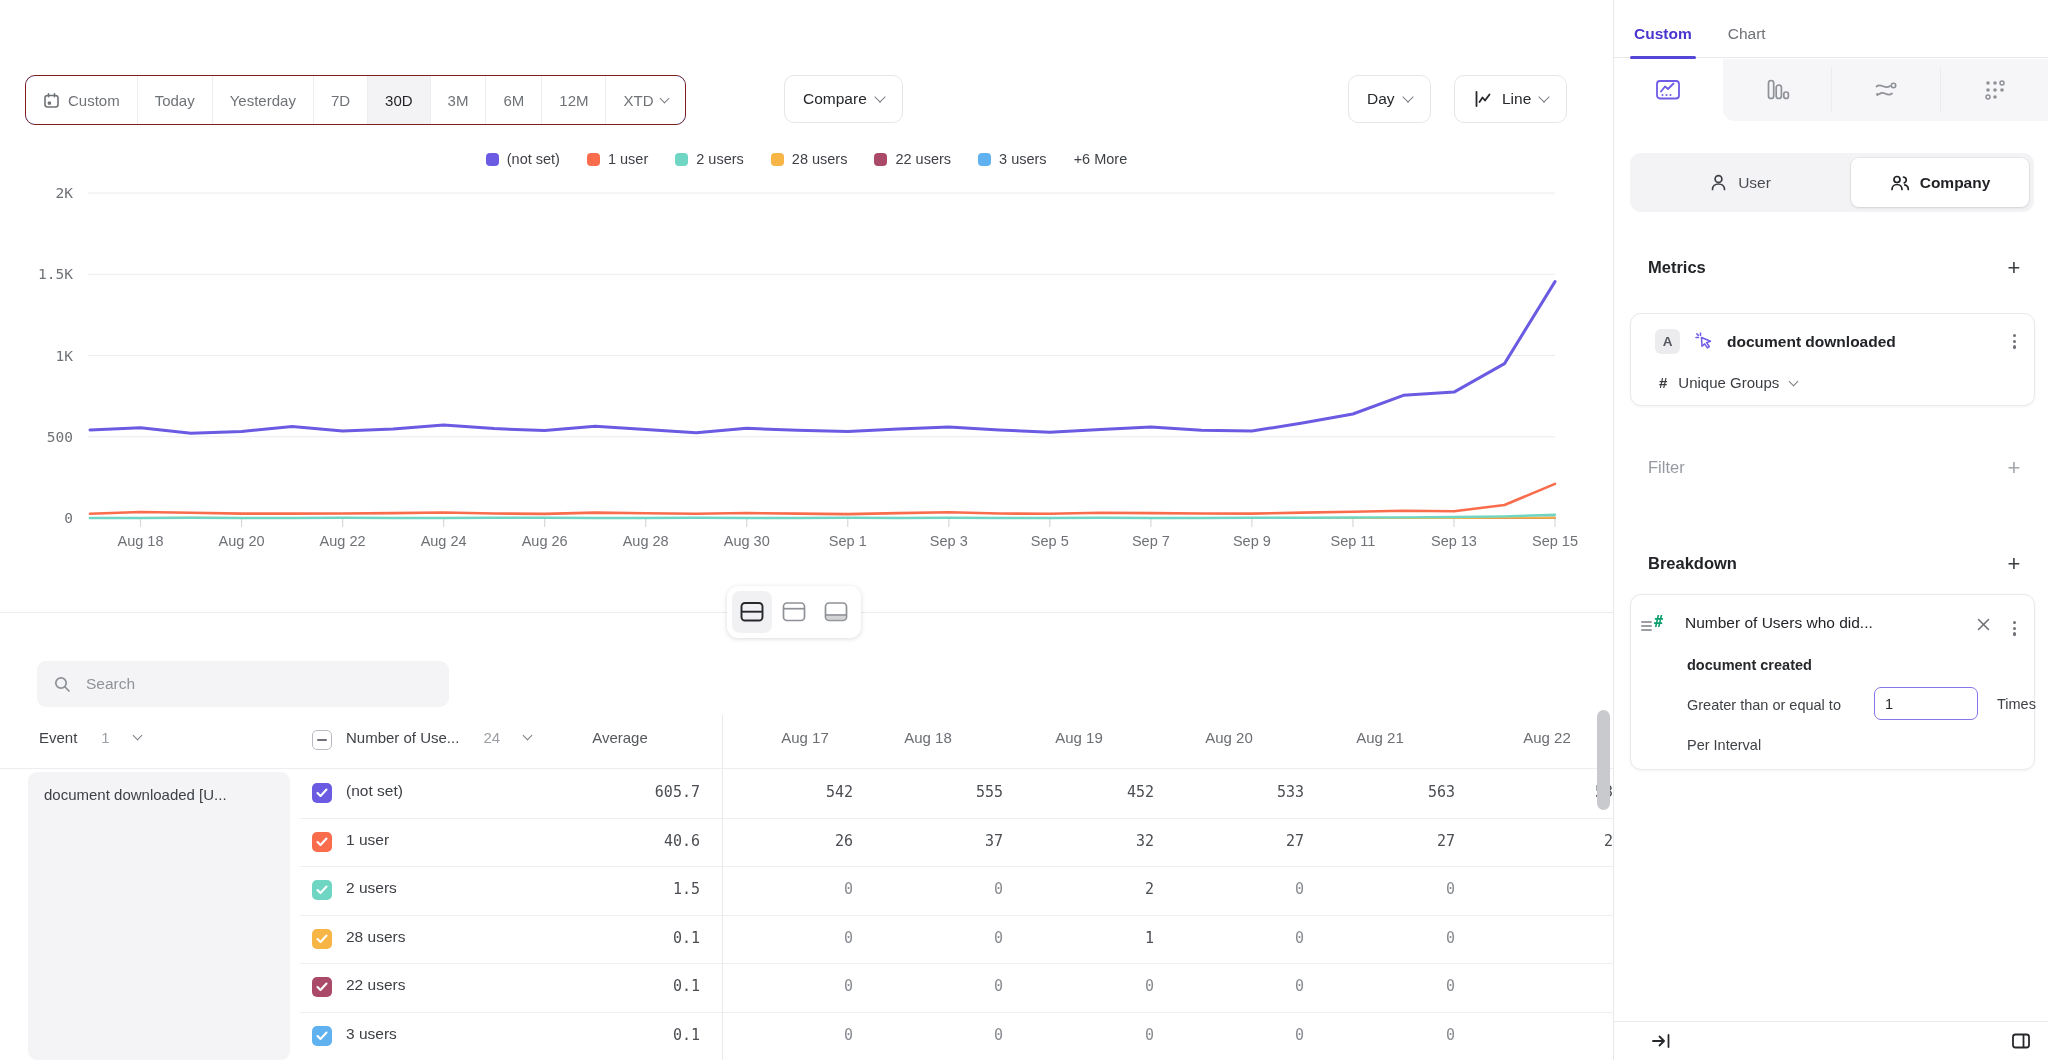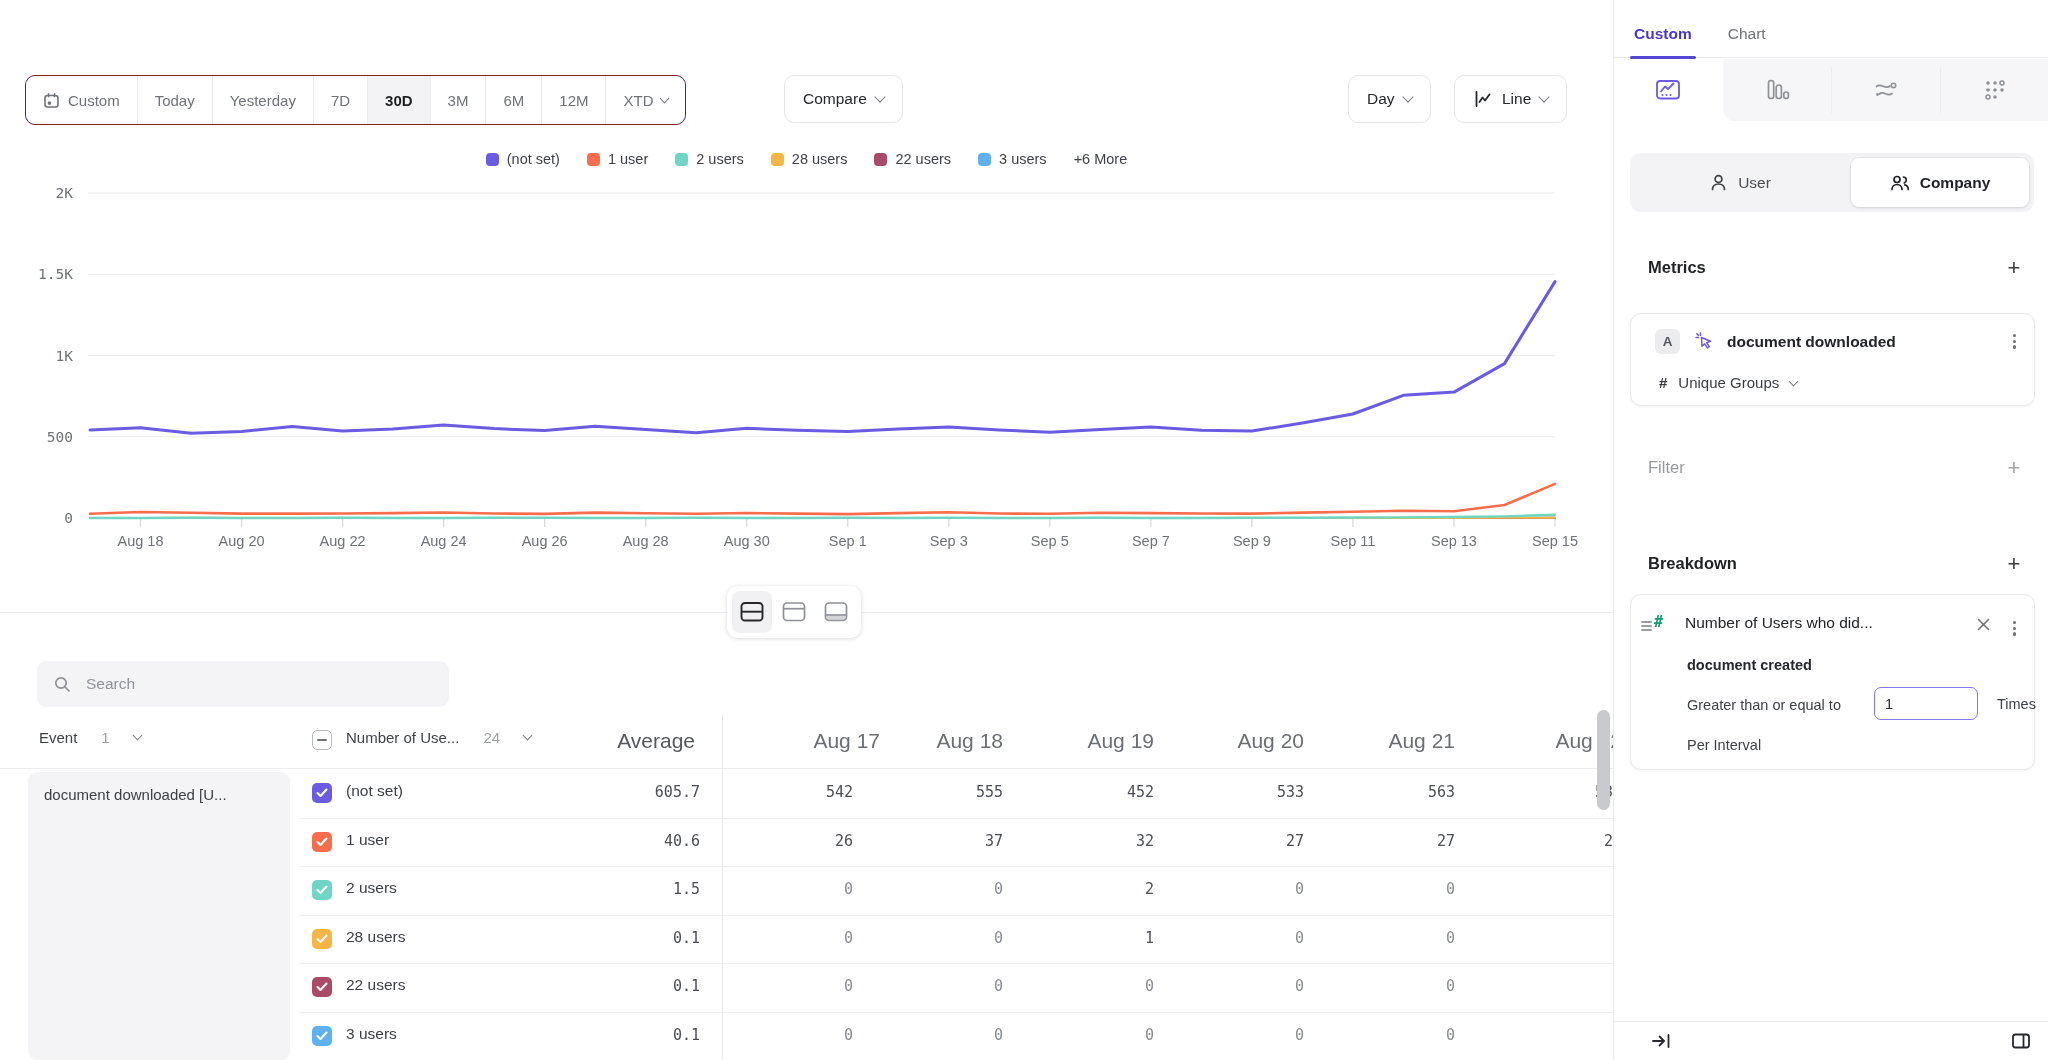--- a/index.html
+++ b/index.html
@@ -8,21 +8,21 @@
   .main{position:absolute;left:0;top:0;width:1613px;height:1060px;overflow:hidden}
   .sidebar{position:absolute;left:1613px;top:0;width:435px;height:1060px;border-left:1px solid #e7e8ea;box-sizing:border-box;background:#fff}
 
   
   .chart-svg{position:absolute;left:0;top:0;width:1613px;height:660px}
 
   
   .range-group{position:absolute;left:25px;top:75px;height:48px;display:flex;align-items:stretch;border:1px solid #7f1d1d;border-radius:10px;overflow:hidden;background:#3b82f6;z-index:3}
   .range-btn{display:flex;align-items:center;gap:8px;padding:0 17px;font-size:15px;color:#6f7277;background:#fff;border:none;border-right:1px solid #eceded;cursor:pointer;font-family:inherit;white-space:nowrap}
   .range-btn:last-child{border-right:none}
-  .range-btn.active{background:#f3f3f5;color:#1f2124;font-weight:700}
+  .range-btn.active{background:#f3f3f5;color:#1f2124;font-weight:400}
   .btn{position:absolute;top:75px;height:48px;display:flex;align-items:center;gap:9px;padding:0 18px;font-size:15.5px;color:#26282c;background:#fff;border:1px solid #e5e6e8;border-radius:10px;font-family:inherit;font-weight:500;cursor:pointer;box-sizing:border-box;z-index:3}
   .chev{width:7px;height:7px;border-right:1.6px solid #7b7e84;border-bottom:1.6px solid #7b7e84;transform:rotate(45deg);margin-top:-4px;flex:none;display:inline-block}
   .chev.sm{width:6px;height:6px}
 
   
   .legend{position:absolute;left:0;top:151px;width:1613px;display:flex;justify-content:center;align-items:center;gap:27px;font-size:14.5px;color:#3e4146;z-index:2}
   .legend-item{display:flex;align-items:center;gap:8px;cursor:pointer}
   .swatch{width:13px;height:13px;border-radius:4px}
   .legend-more{font-weight:500;color:#3e4146;cursor:pointer}
 
@@ -30,21 +30,21 @@
   .layout-toggle{position:absolute;left:727px;top:586px;height:52px;display:flex;align-items:center;gap:2px;padding:0 5px;background:#fff;border-radius:11px;box-shadow:0 1px 5px rgba(0,0,0,.14);z-index:2}
   .lt-btn{width:40px;height:42px;display:flex;align-items:center;justify-content:center;border:none;background:transparent;border-radius:8px;cursor:pointer}
   .lt-btn.active{background:#f1f1f4}
 
   
   .search-box{position:absolute;left:37px;top:661px;width:412px;height:46px;background:#f4f4f6;border-radius:9px;display:flex;align-items:center;gap:12px;padding:0 16px;box-sizing:border-box}
   .search-box input{border:none;background:transparent;outline:none;font-size:15.5px;font-family:inherit;color:#26282c;width:100%}
   .search-box input::placeholder{color:#8f9298}
   .th{position:absolute;top:729px;font-size:15px;color:#3f4247;display:flex;align-items:center;gap:24px;white-space:nowrap}
   .th .cnt{color:#9b9ea3}
-  .th-right{position:absolute;top:729px;width:150px;text-align:right;font-size:21px;color:#6b6e73;white-space:nowrap}
+  .th-right{position:absolute;top:729px;width:150px;text-align:center;font-size:15px;color:#6b6e73;white-space:nowrap}
   .cbx-head{position:absolute;left:312px;top:730px;width:20px;height:20px;border:1.6px solid #b7bac0;border-radius:5px;box-sizing:border-box;background:#fff;display:flex;align-items:center;justify-content:center;cursor:pointer}
   .cbx-head i{display:block;width:10px;height:2px;background:#6f7277;border-radius:1px}
   .col-divider{position:absolute;left:722px;top:715px;width:1px;height:345px;background:#e9eaec}
 
   .rows{position:absolute;left:0;top:768px;width:1613px;height:292px;border-top:1px solid #ededef}
   .row{position:absolute;left:0;width:100%;height:49px}
   .row .sep{position:absolute;left:300px;right:0;top:0;height:1px;background:#efeff1}
   .cbx{position:absolute;left:312px;top:14px;width:20px;height:20px;border-radius:5px;display:flex;align-items:center;justify-content:center;cursor:pointer}
   .row-label{position:absolute;left:346px;top:13px;font-size:15.5px;color:#3c3f44}
   .cell{position:absolute;top:14px;width:150px;text-align:right;font-family:"DejaVu Sans Mono",monospace;font-size:15px;color:#4b4e53;white-space:nowrap}

